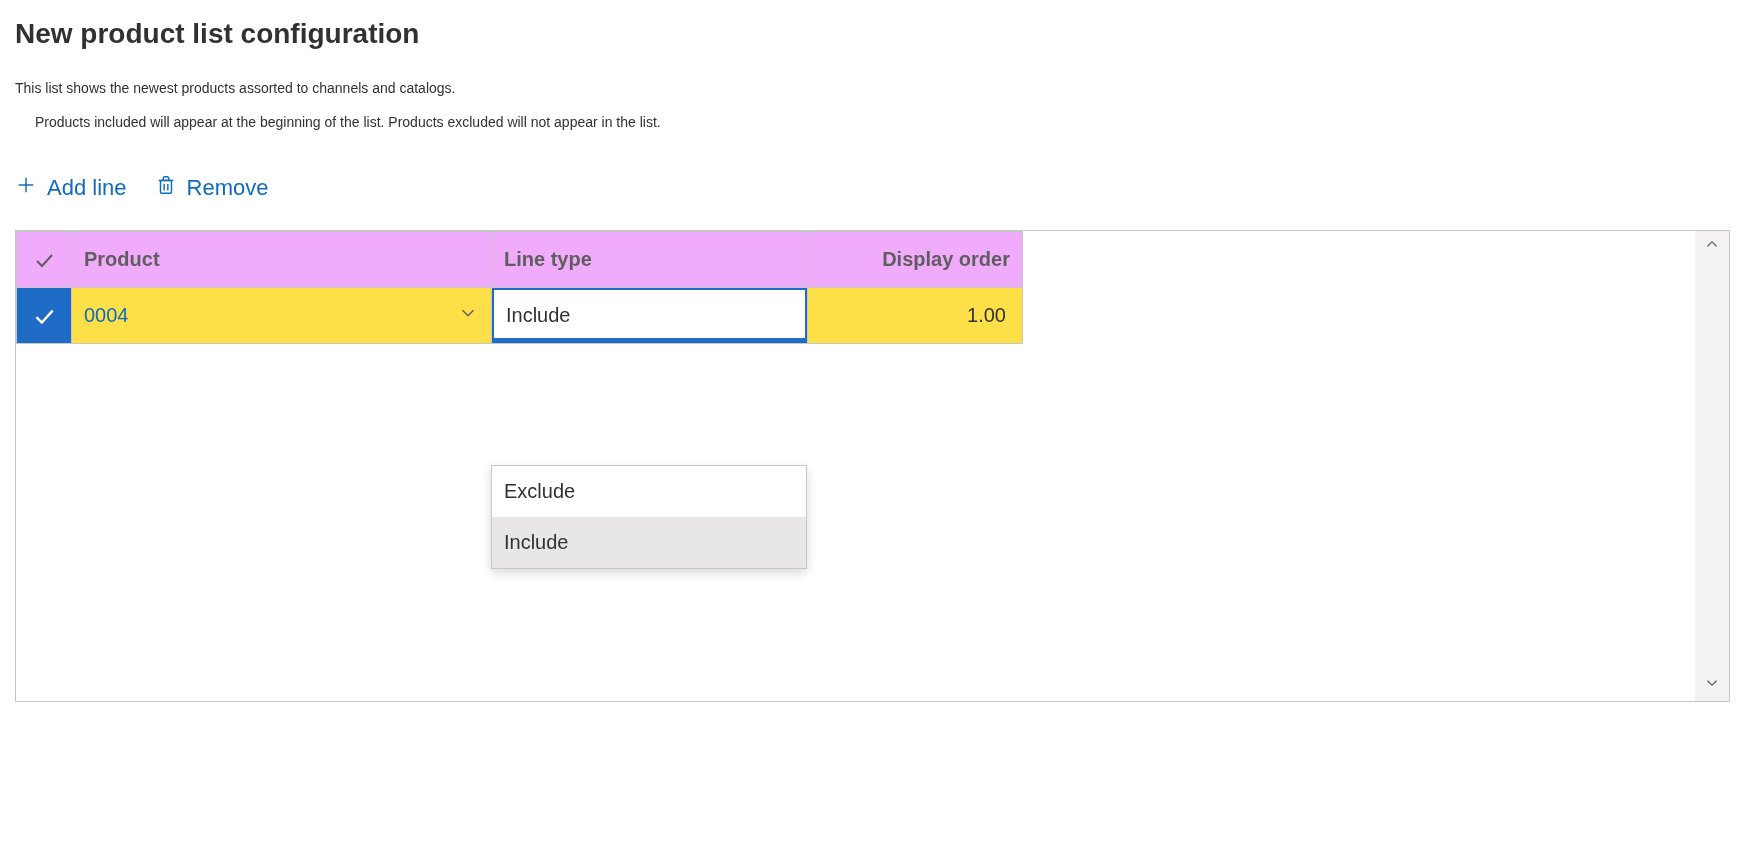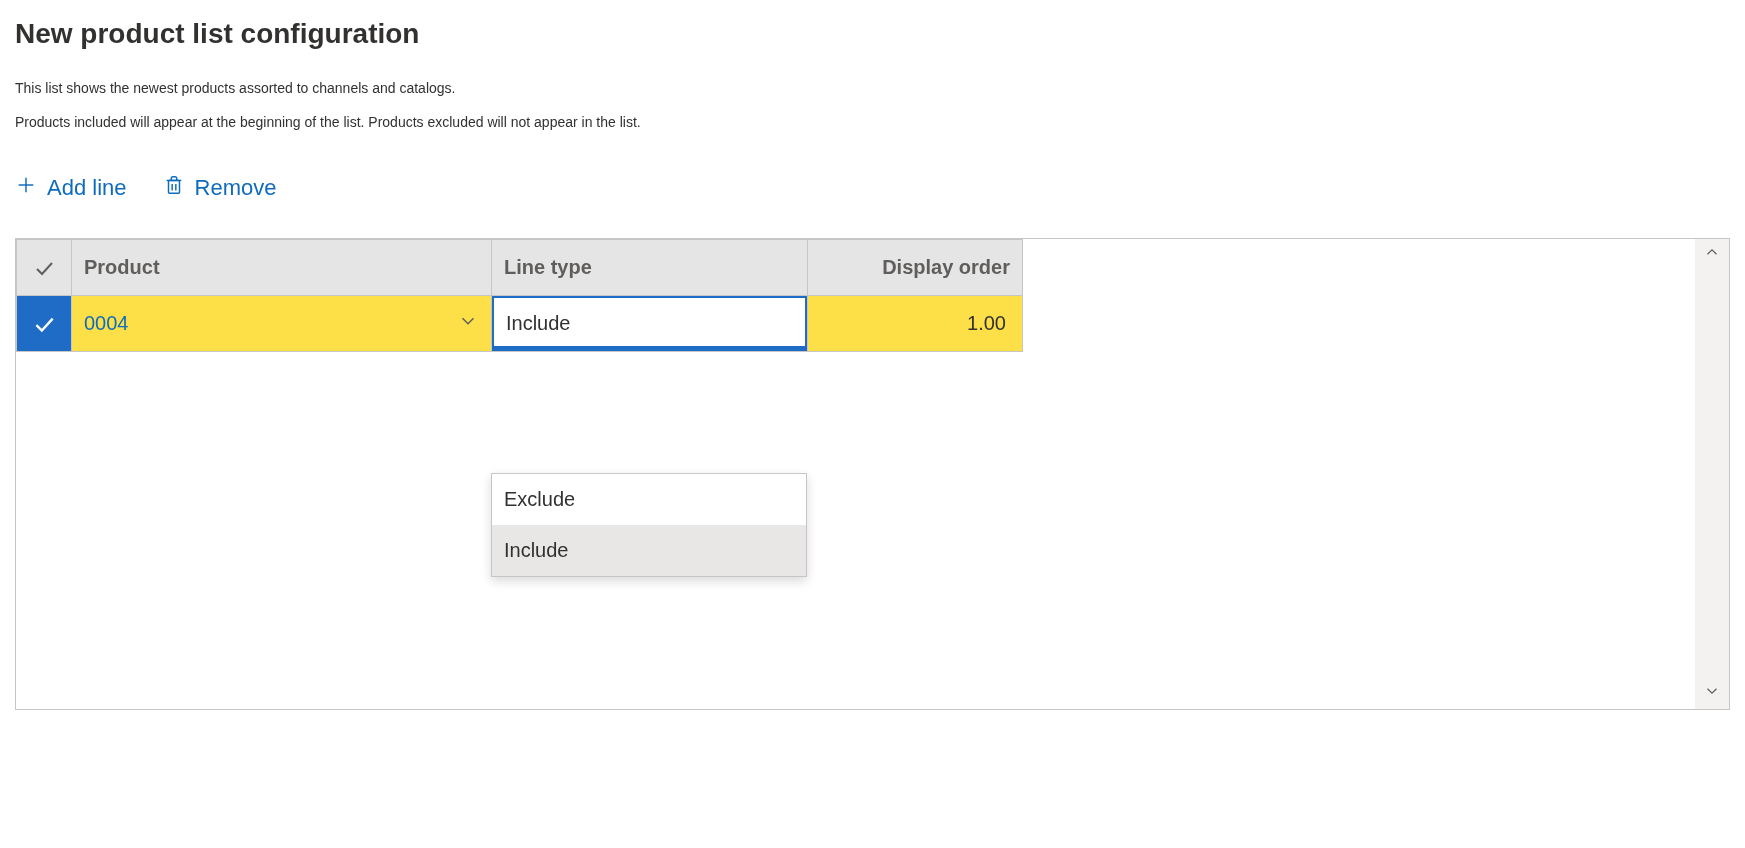--- a/index.html
+++ b/index.html
@@ -15,25 +15,25 @@
     font-size: 28px;
     font-weight: 600;
     margin: 8px 0 30px 0;
     color: #323130;
   }
   .desc {
     font-size: 14px;
     color: #323130;
     margin: 6px 0;
   }
-  .desc + .desc { margin-top: 18px; }
+  .desc + .desc { margin-top: 18px; margin-left: 20px; }
   .toolbar {
     display: flex;
-    gap: 36px;
-    margin: 44px 0 36px 0;
+    gap: 28px;
+    margin: 44px 0 28px 0;
   }
   .tb-btn {
     display: inline-flex;
     align-items: center;
     gap: 10px;
     color: #0f6cbd;
     font-size: 22px;
     cursor: pointer;
     user-select: none;
   }
@@ -54,21 +54,21 @@
     padding: 0 12px;
     font-size: 20px;
     height: 56px;
     text-align: left;
     font-weight: 400;
     vertical-align: middle;
   }
   th {
     font-weight: 600;
     color: #605e5c;
-    background: #e5e5e5;
+    background: #f0abfc;
   }
   .col-check { width: 55px; padding: 0; }
   .col-product { width: 420px; }
   .col-linetype { width: 316px; }
   .col-display { width: 215px; text-align: right; }
   td.col-display { text-align: right; padding-right: 16px; }
 
   .hdr-check {
     display:flex; align-items:center; justify-content:center;
     width:100%; height:100%;

